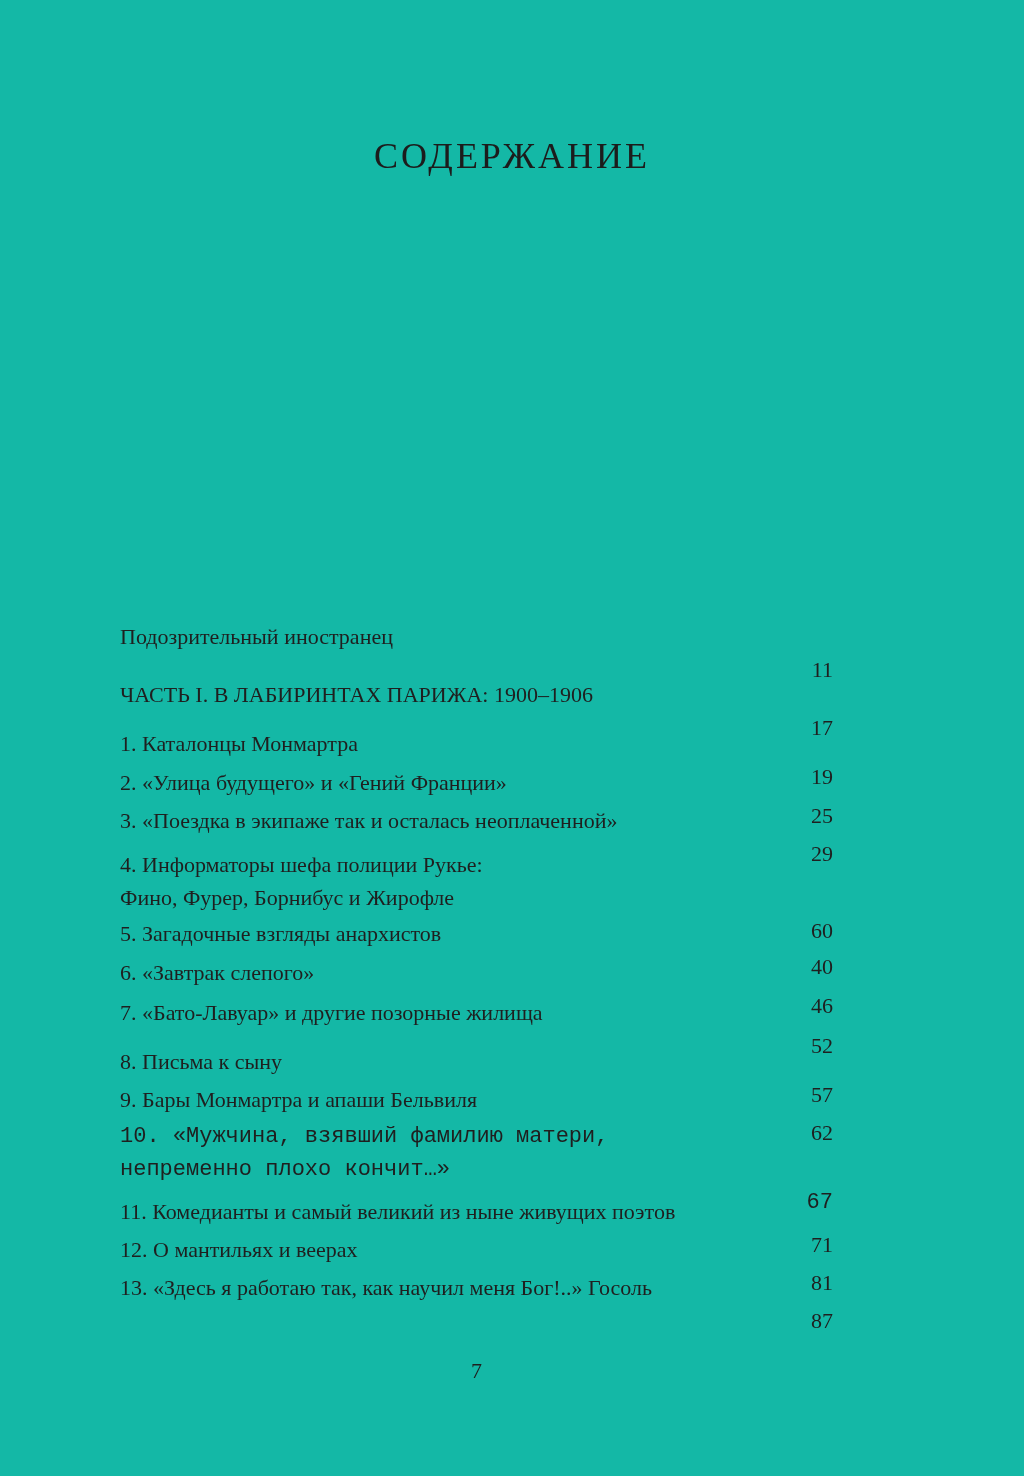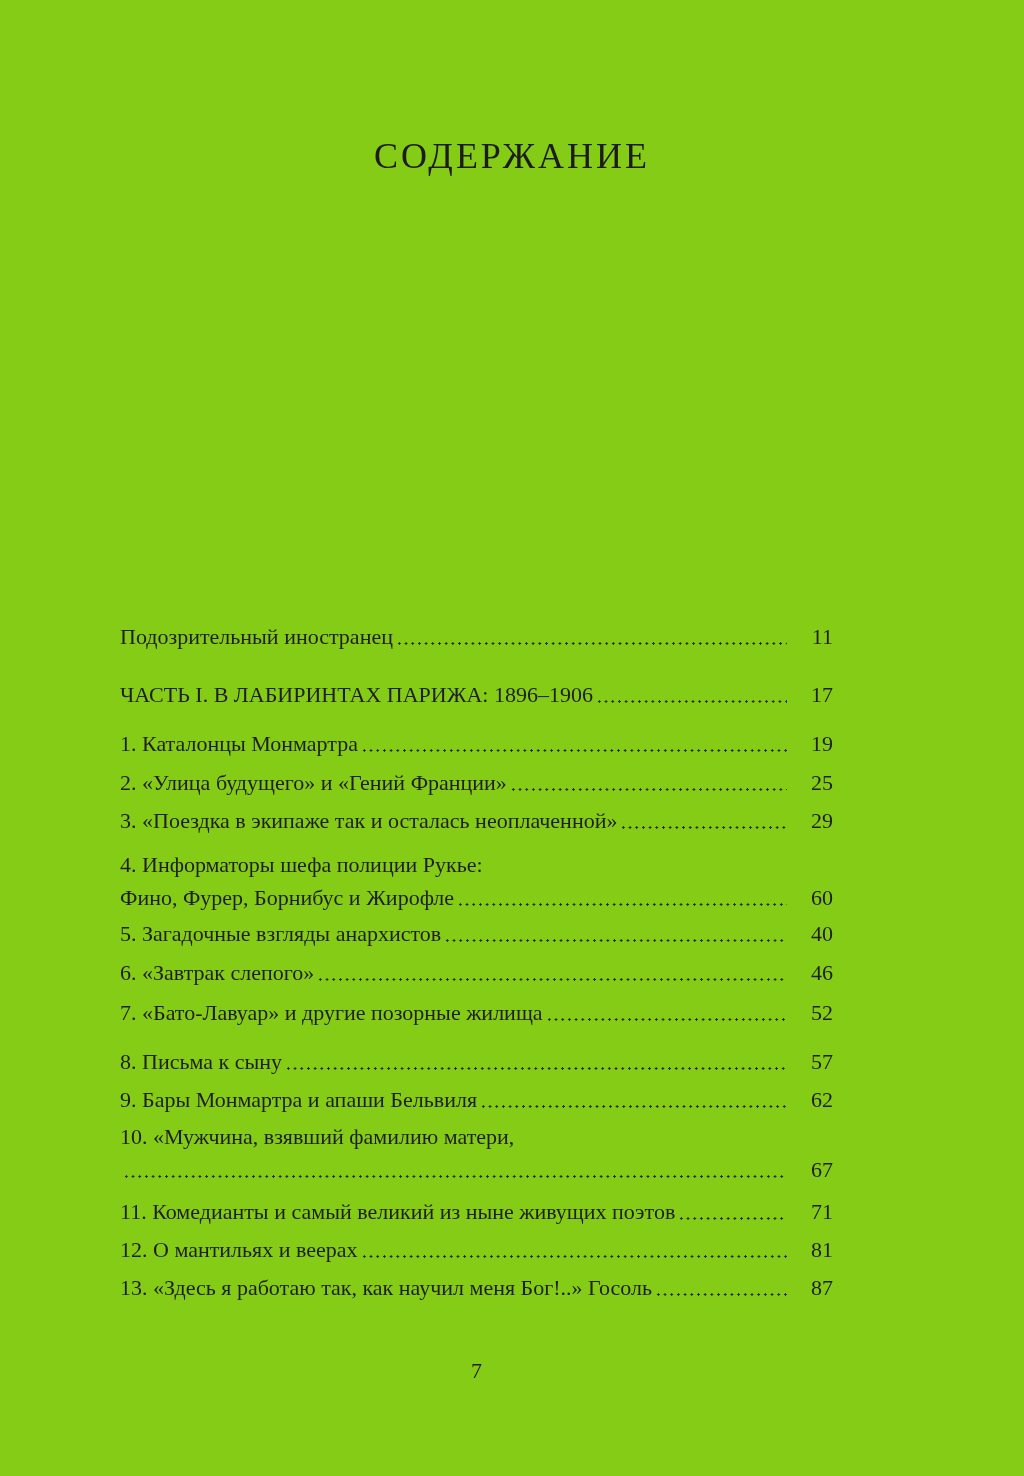--- a/index.html
+++ b/index.html
@@ -1,20 +1,20 @@
 <!DOCTYPE html>
 <html lang="ru"><head>
 <meta charset="utf-8">
 <style>
   html,body{margin:0;padding:0;background:#ffffff;}
   .page{
     position:relative;
     width:1024px;
     height:1476px;
-    background:#84cc16;
+    background:#14b8a6;
     color:#1f1f1f;
     font-family:"Liberation Serif","DejaVu Serif",serif;
     overflow:hidden;
   }
   .title{
     margin-top:138px;
     text-align:center;
     font-size:36px;
     line-height:36px;
     letter-spacing:3px;
@@ -25,38 +25,39 @@
     width:713px;
     margin-left:120px;
     margin-top:446px; 
     font-size:22px;
   }
   .row{
     display:flex;
     height:33px;
     line-height:33px;
     white-space:nowrap;
+    flex-direction:column;
   }
   .txt{flex:0 0 auto;}
   .leader{
     flex:1 1 auto;
     margin-left:3px;
     margin-right:12px;
     background-image:radial-gradient(circle 1.15px at 3.4px 23.5px, #2a2a2a 98%, transparent 100%);
     background-size:6.7px 33px;
     background-repeat:repeat-x;
   }
   .pg{
     flex:0 0 auto;
     min-width:34px;
     text-align:right;
   }
   .mt0{margin-top:0;}
   .mt3{margin-top:3px;}
-  .mt4{margin-top:4px;}
+  .mt4{margin-top:4px;font-family:Liberation Mono, monospace;}
   .mt5{margin-top:5px;}
   .mt6{margin-top:6px;}
   .mt7{margin-top:7px;}
   .mt9{margin-top:9px;}
   .mt10{margin-top:16px;}
   .mt11{margin-top:11px;}
   .mt25{margin-top:25px;}
   .folio{
     margin-top:50px;
     width:713px;
@@ -78,21 +79,21 @@
     <div class="mt0">
       <div class="row">
         <span class="txt">Подозрительный иностранец</span>
         <span class="leader"></span>
         <span class="pg">11</span>
       </div>
     </div>
 
     <div class="mt25">
       <div class="row">
-        <span class="txt">ЧАСТЬ I. В ЛАБИРИНТАХ ПАРИЖА: 1896–1906</span>
+        <span class="txt">ЧАСТЬ I. В ЛАБИРИНТАХ ПАРИЖА: 1900–1906</span>
         <span class="leader"></span>
         <span class="pg">17</span>
       </div>
     </div>
 
     <div class="mt10">
       <div class="row">
         <span class="txt">1. Каталонцы Монмартра</span>
         <span class="leader"></span>
         <span class="pg">19</span>
@@ -164,20 +165,21 @@
         <span class="leader"></span>
         <span class="pg">62</span>
       </div>
     </div>
 
     <div class="mt4">
       <div class="row">
         <span class="txt">10. «Мужчина, взявший фамилию матери,</span>
       </div>
       <div class="row">
+        <span class="txt">непременно плохо кончит…»</span>
         <span class="leader"></span>
         <span class="pg">67</span>
       </div>
     </div>
 
     <div class="mt9">
       <div class="row">
         <span class="txt">11. Комедианты и самый великий из ныне живущих поэтов</span>
         <span class="leader"></span>
         <span class="pg">71</span>

